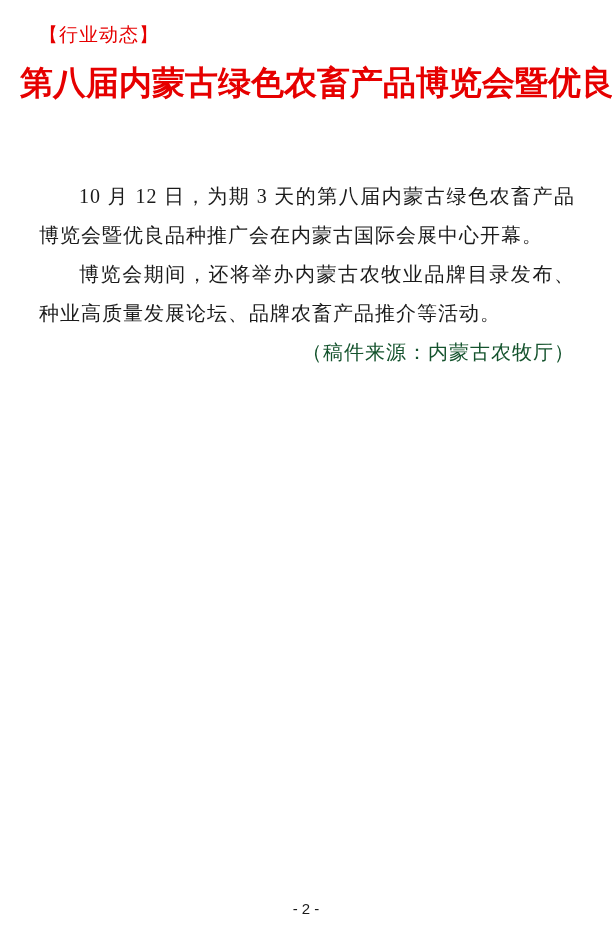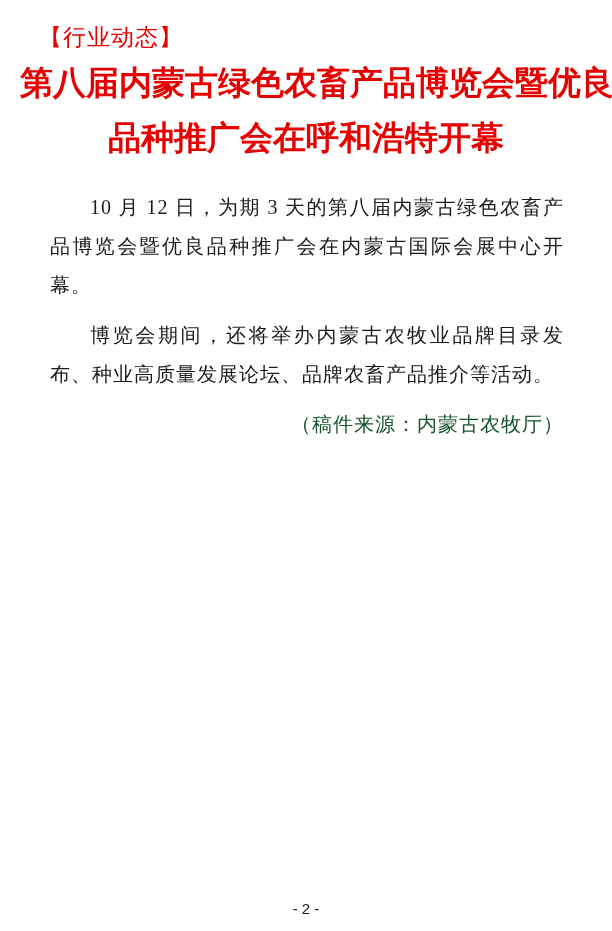--- a/index.html
+++ b/index.html
@@ -17,21 +17,21 @@
   .page {
     position: absolute;
     inset: 0;
     background: #ffffff;
   }
   .section-tag {
     position: absolute;
     left: 39px;
     top: 22px;
     font-family: "Liberation Sans", "DejaVu Sans", sans-serif;
-    font-size: 23px;
+    font-size: 19px;
     letter-spacing: 1px;
     color: #e60000;
     white-space: nowrap;
   }
   .article-title {
     position: absolute;
     left: 20px;
     right: 20px;
     top: 56px;
     text-align: center;
@@ -50,21 +50,21 @@
     left: 39px;
     right: 37px;
     top: 177px;
     font-size: 20px;
     line-height: 39px;
     letter-spacing: 1px;
     color: #1b1b1b;
     text-align: justify;
   }
   .article-body p {
-    margin: 11px;
+    margin: 0;
     padding: 0;
     text-indent: 2em;
   }
   .source-line {
     margin: 0;
     text-indent: 0;
     text-align: right;
     text-align-last: right;
     color: #14532d;
   }
@@ -81,21 +81,20 @@
 </style>
 </head>
 <body>
 
 <div class="page">
 
   <div class="section-tag">【行业动态】</div>
 
   <div class="article-title">
     <span class="line">第八届内蒙古绿色农畜产品博览会暨优良</span>
-    <span class="line">品种推广会在呼和浩特开幕</span>
   </div>
 
   <div class="article-body">
     <p>10 月 12 日，为期 3 天的第八届内蒙古绿色农畜产品博览会暨优良品种推广会在内蒙古国际会展中心开幕。</p>
     <p>博览会期间，还将举办内蒙古农牧业品牌目录发布、种业高质量发展论坛、品牌农畜产品推介等活动。</p>
     <p class="source-line">（稿件来源：内蒙古农牧厅）</p>
   </div>
 
   <div class="page-number">- 2 -</div>
 

